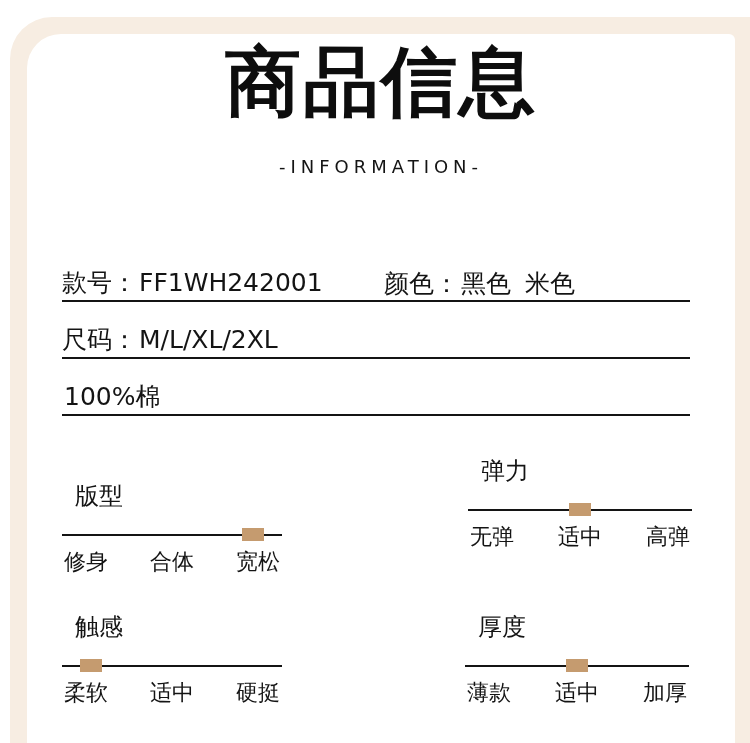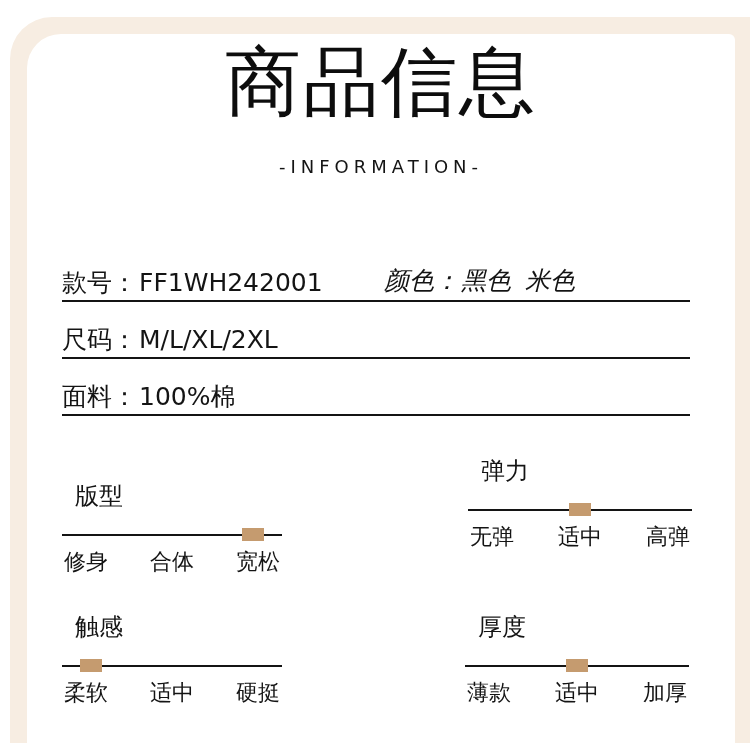--- a/index.html
+++ b/index.html
@@ -24,21 +24,21 @@
     border-top-left-radius: 34px;
     border-top-right-radius: 6px;
   }
   .title {
     position: absolute;
     top: 10px; left: 0; right: 0;
     margin: 0;
     text-align: center;
     font-size: 76px;
     line-height: 1.0;
-    font-weight: 400;
+    font-weight: 700;
     letter-spacing: 2px;
     color: #0d0d0d;
   }
   .subtitle {
     position: absolute;
     top: 122px; left: 0; right: 0;
     text-align: center;
     font-size: 18px;
     font-weight: 500;
     letter-spacing: 5px;
@@ -57,21 +57,21 @@
     align-items: center;
     font-size: 25px;
     font-weight: 500;
   }
   .field { display: inline-flex; align-items: center; margin-top: 19px; }
   .field .lab { white-space: pre; }
   .field .val { word-spacing: 6px; margin-left: 2px; }
   .field-secondary {
     position: absolute;
     left: 322px; top: 0; bottom: 0;
-    display: inline-flex; align-items: flex-start; font-style: italic;
+    display: inline-flex; align-items: flex-end;
   }
   .attr {
     position: absolute;
   }
   .attr-tl { left: 35px;  top: 447px; width: 220px; }
   .attr-tr { left: 441px; top: 422px; width: 224px; font-family: Liberation Serif, serif; }
   .attr-bl { left: 35px;  top: 578px; width: 220px; }
   .attr-br { left: 438px; top: 578px; width: 224px; font-family: Liberation Serif, serif; }
   .attr-name {
     font-size: 24px;
@@ -128,21 +128,20 @@
       </span>
     </div>
     <div class="info-row">
       <span class="field">
         <span class="lab">尺码：</span>
         <span class="val">M/L/XL/2XL</span>
       </span>
     </div>
     <div class="info-row">
       <span class="field">
-        <span class="lab">面料：</span>
         <span class="val">100%棉</span>
       </span>
     </div>
   </div>
 
   <div class="attr attr-tl">
     <div class="attr-name">版型</div>
     <div class="slider">
       <div class="track"></div>
       <div class="marker" style="left: 87%; background: rgb(197, 155, 111);"></div>

